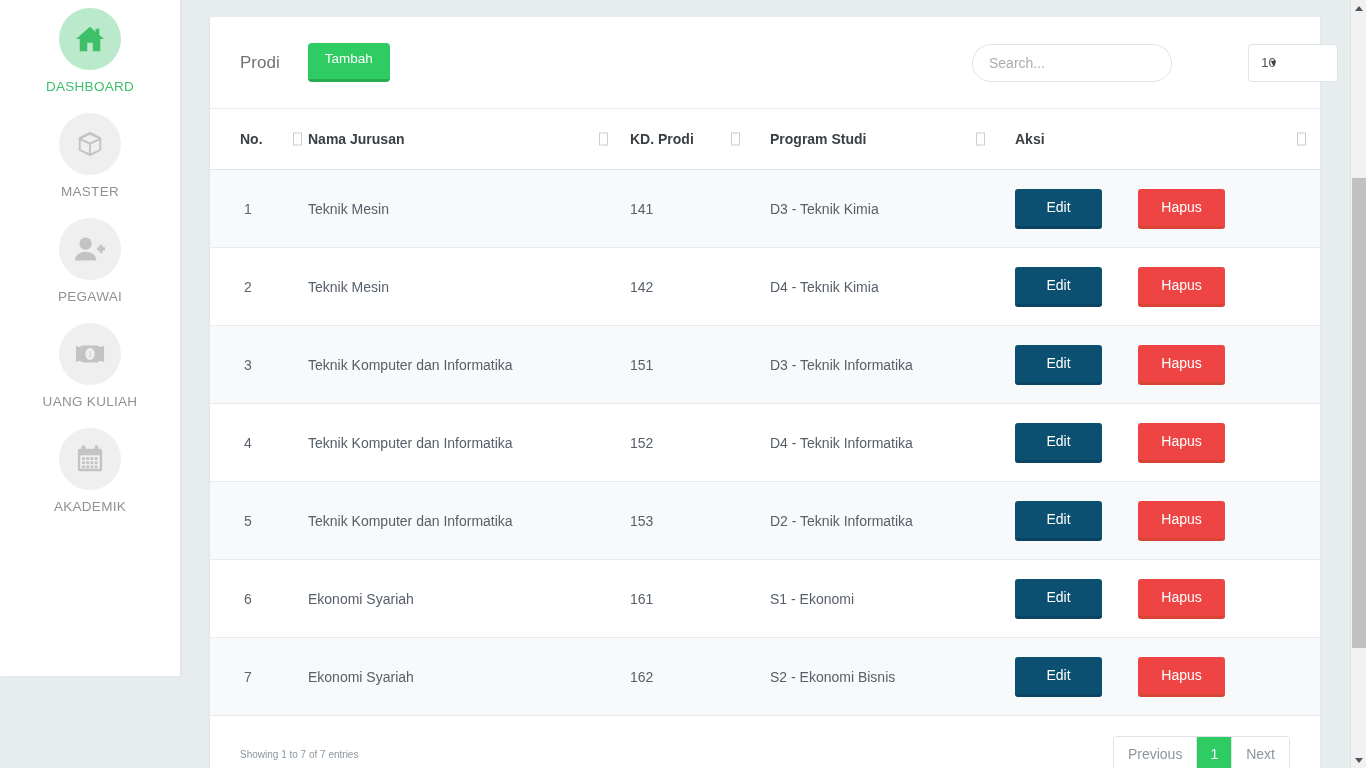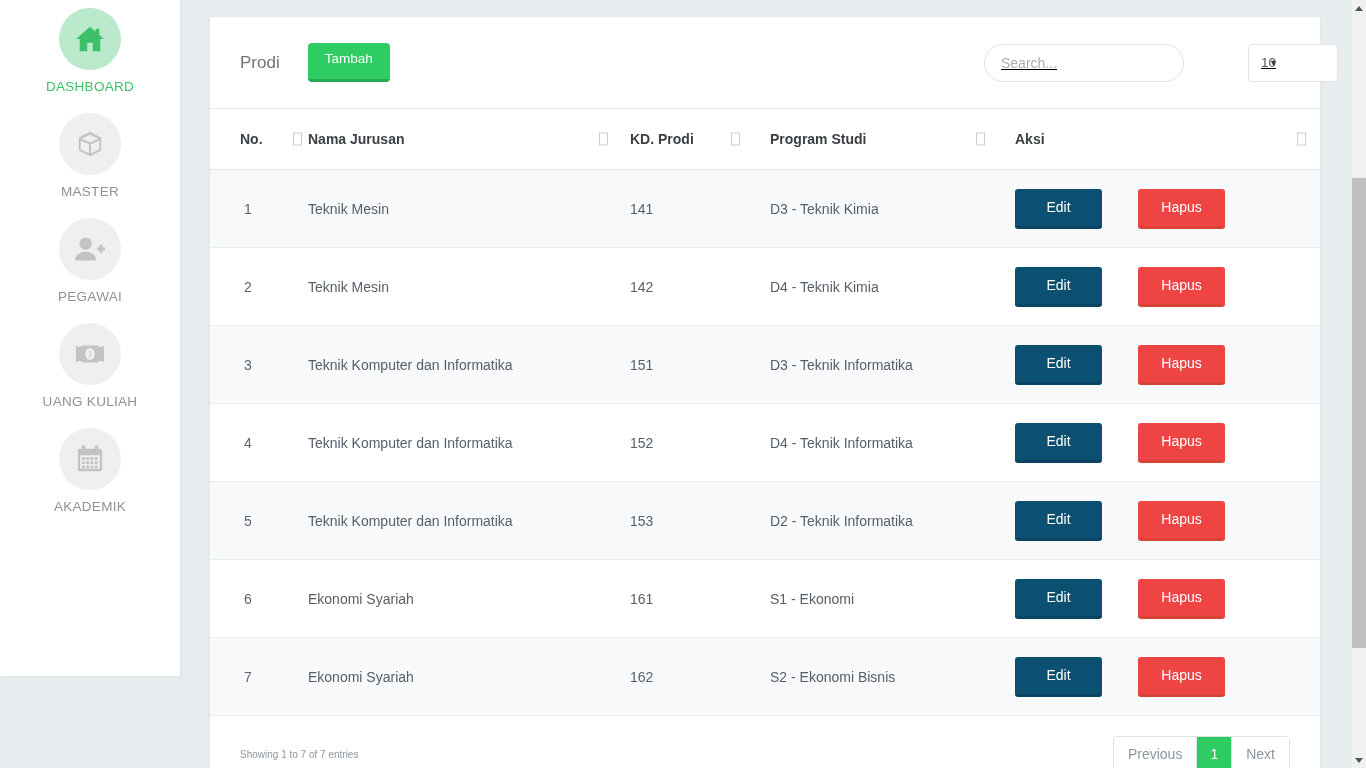--- a/index.html
+++ b/index.html
@@ -104,22 +104,21 @@
     line-height: 1.2;
   }
 
   #header-controls {
     position: absolute;
     right: 30px;
     top: 50%;
     transform: translateY(-50%);
     display: flex;
     align-items: flex-start;
-    gap: 16px;
-    text-decoration: underline;
+    gap: 28px;
   }
 
   #search-input {
     width: 200px;
     height: 38px;
     border: 1px solid #dfe3e6;
     border-radius: 19px;
     padding: 0 16px;
     font-size: 14px;
     color: #555;

